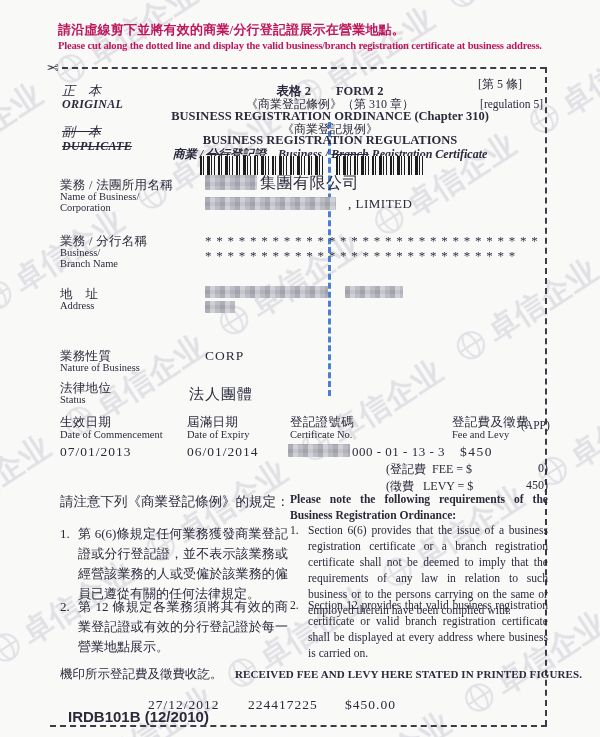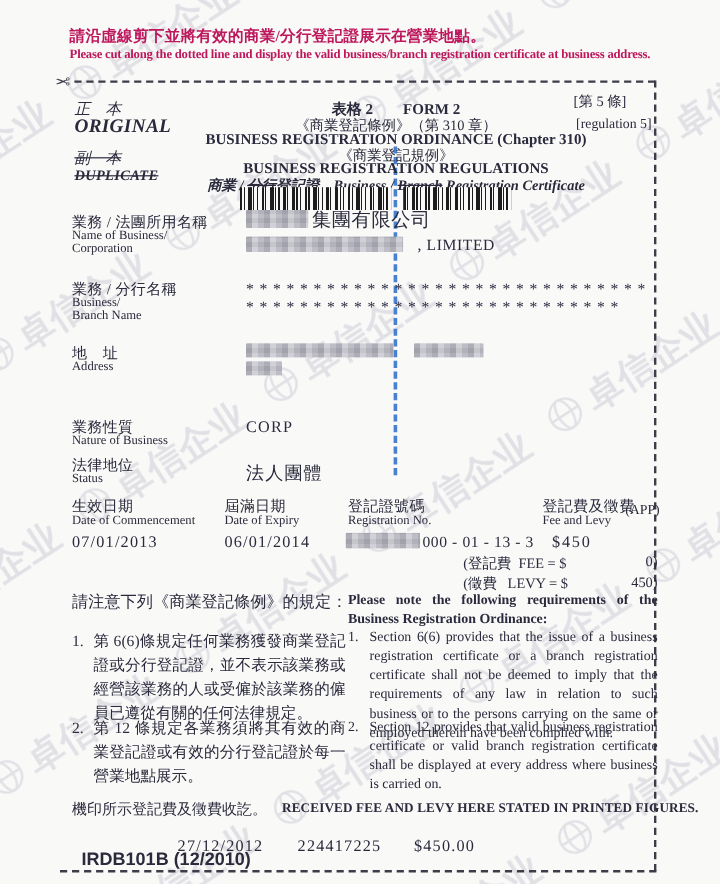--- a/index.html
+++ b/index.html
@@ -56,21 +56,21 @@
   <div class="abs red b" style="left:58px;top:40px;font-size:10.6px;letter-spacing:-0.2px;white-space:nowrap;">Please cut along the dotted line and display the valid business/branch registration certificate at business address.</div>
 
   <span class="abs" style="left:46px;top:59px;font-size:15px;color:#3d3d4a;transform:scaleX(-1);font-family:'DejaVu Sans',sans-serif;">✂</span>
   <div class="abs dash-h" style="left:62px;top:67px;width:484px;"></div>
   <div class="abs dash-v" style="left:545px;top:67px;height:659px;"></div>
   <div class="abs dash-h" style="left:50px;top:725px;width:497px;"></div>
 
   <div class="abs blue-dash" style="left:328px;top:122px;height:274px;"></div>
 
   <div class="abs it" style="left:62px;top:82px;font-size:13px;">正　本</div>
-  <div class="abs it b" style="left:62px;top:97px;font-size:16px;letter-spacing:.3px;">ORIGINAL</div>
+  <div class="abs it b" style="left:62px;top:97px;font-size:12px;letter-spacing:.3px;">ORIGINAL</div>
   <div class="abs it strike" style="left:62px;top:123px;font-size:13px;font-style:italic;">副　本</div>
   <div class="abs it b strike" style="left:62px;top:139px;font-size:12px;letter-spacing:.3px;">DUPLICATE</div>
 
   <div class="abs" style="left:478px;top:76px;width:65px;text-align:left;font-size:12px;">[第 5 條]</div>
   <div class="abs" style="left:468px;top:98px;width:75px;text-align:right;font-size:11.5px;">[regulation 5]</div>
 
   <div class="abs ctr b" style="left:110px;top:83px;width:440px;font-size:12.5px;">表格 2　　FORM 2</div>
   <div class="abs ctr" style="left:110px;top:96px;width:440px;font-size:12px;">《商業登記條例》（第 310 章）</div>
   <div class="abs ctr b" style="left:110px;top:109px;width:440px;font-size:12.5px;">BUSINESS REGISTRATION ORDINANCE (Chapter 310)</div>
   <div class="abs ctr" style="left:110px;top:121px;width:440px;font-size:12px;">《商業登記規例》</div>
@@ -101,28 +101,28 @@
   <div class="abs redact" style="left:205px;top:286px;width:123px;height:12px;"></div>
   <div class="abs redact" style="left:345px;top:286px;width:58px;height:12px;"></div>
   <div class="abs redact" style="left:205px;top:301px;width:30px;height:12px;"></div>
 
   <div class="abs lbl" style="left:60px;top:348px;">業務性質</div>
   <div class="abs sub" style="left:60px;top:362px;">Nature of Business</div>
   <div class="abs" style="left:205px;top:348px;font-size:13.5px;letter-spacing:1px;">CORP</div>
 
   <div class="abs lbl" style="left:60px;top:380px;">法律地位</div>
   <div class="abs sub" style="left:60px;top:394px;">Status</div>
-  <div class="abs" style="left:205px;top:385px;font-size:15px;letter-spacing:1px;">法人團體</div>
+  <div class="abs" style="left:189px;top:385px;font-size:15px;letter-spacing:1px;">法人團體</div>
 
   <div class="abs lbl" style="left:60px;top:414px;">生效日期</div>
   <div class="abs sub" style="left:60px;top:429px;">Date of Commencement</div>
   <div class="abs lbl" style="left:187px;top:414px;">屆滿日期</div>
   <div class="abs sub" style="left:187px;top:429px;">Date of Expiry</div>
   <div class="abs lbl" style="left:290px;top:414px;">登記證號碼</div>
-  <div class="abs sub" style="left:290px;top:429px;">Registration No.</div>
+  <div class="abs sub" style="left:290px;top:429px;">Certificate No.</div>
   <div class="abs lbl" style="left:452px;top:414px;">登記費及徵費</div>
   <div class="abs sub" style="left:452px;top:429px;">Fee and Levy</div>
   <div class="abs" style="left:521px;top:419px;font-size:11.5px;">(APP)</div>
 
   <div class="abs val" style="left:60px;top:444px;">07/01/2013</div>
   <div class="abs val" style="left:187px;top:444px;">06/01/2014</div>
   <div class="abs redact" style="left:288px;top:444px;width:62px;height:13px;"></div>
   <div class="abs" style="left:352px;top:444px;font-size:13px;letter-spacing:.5px;white-space:pre;">000 - 01 - 13 - 3</div>
   <div class="abs val" style="left:460px;top:444px;letter-spacing:1.5px;">$450</div>
 

